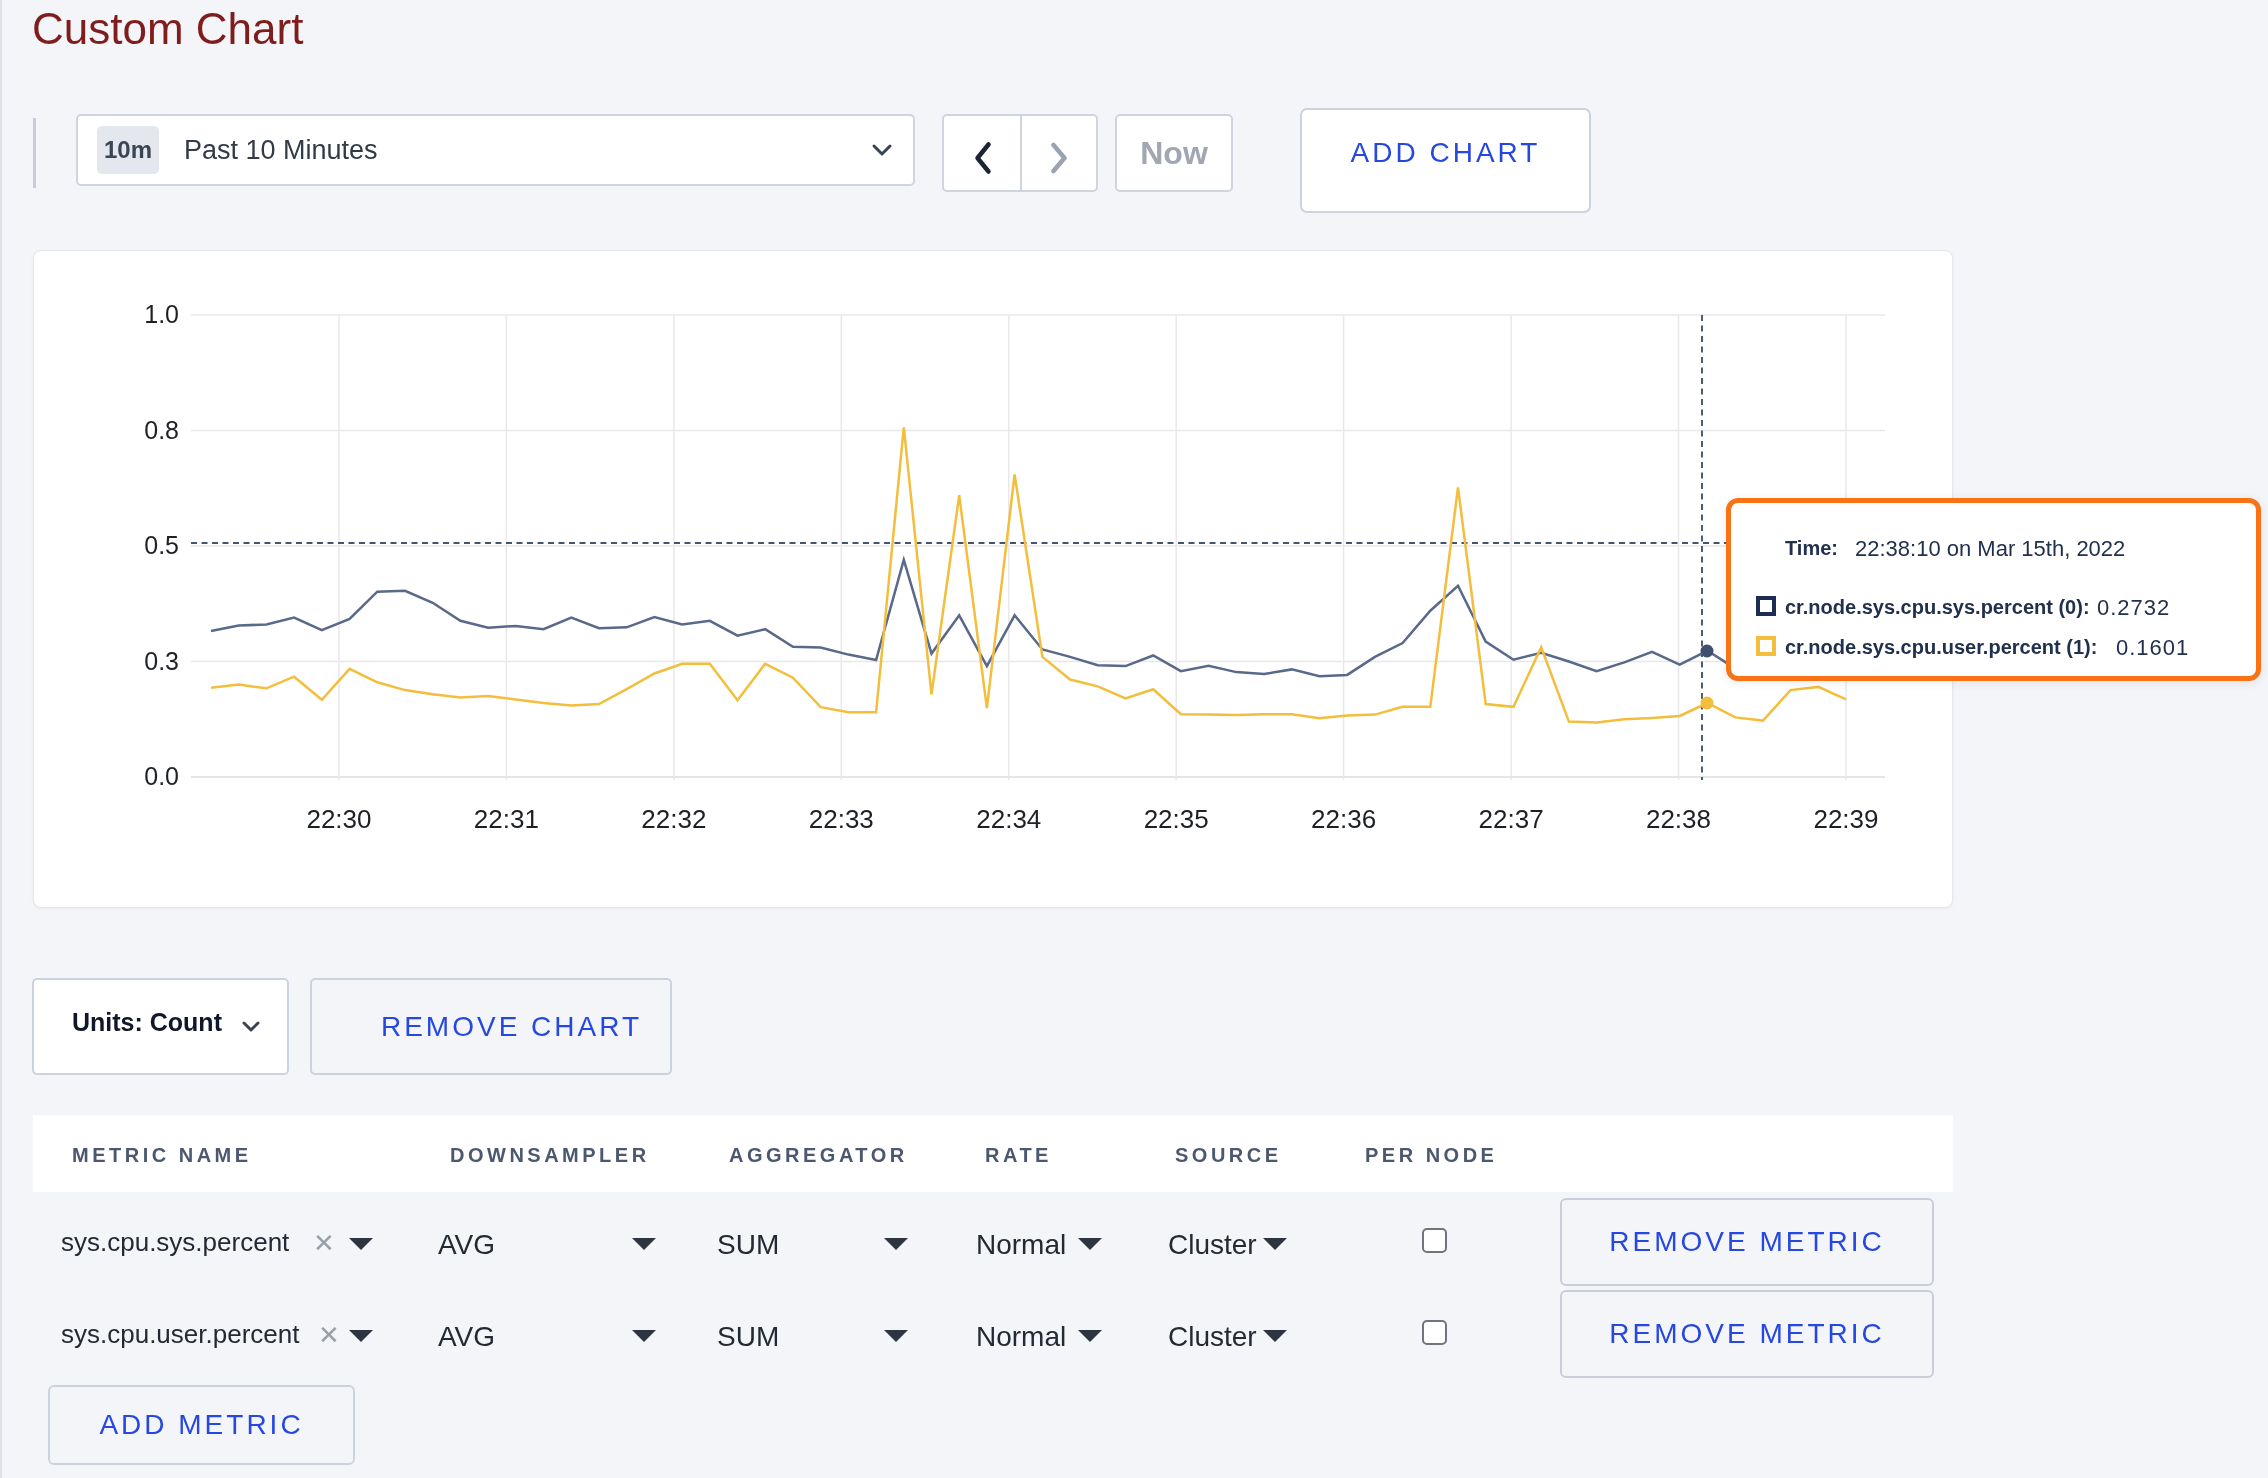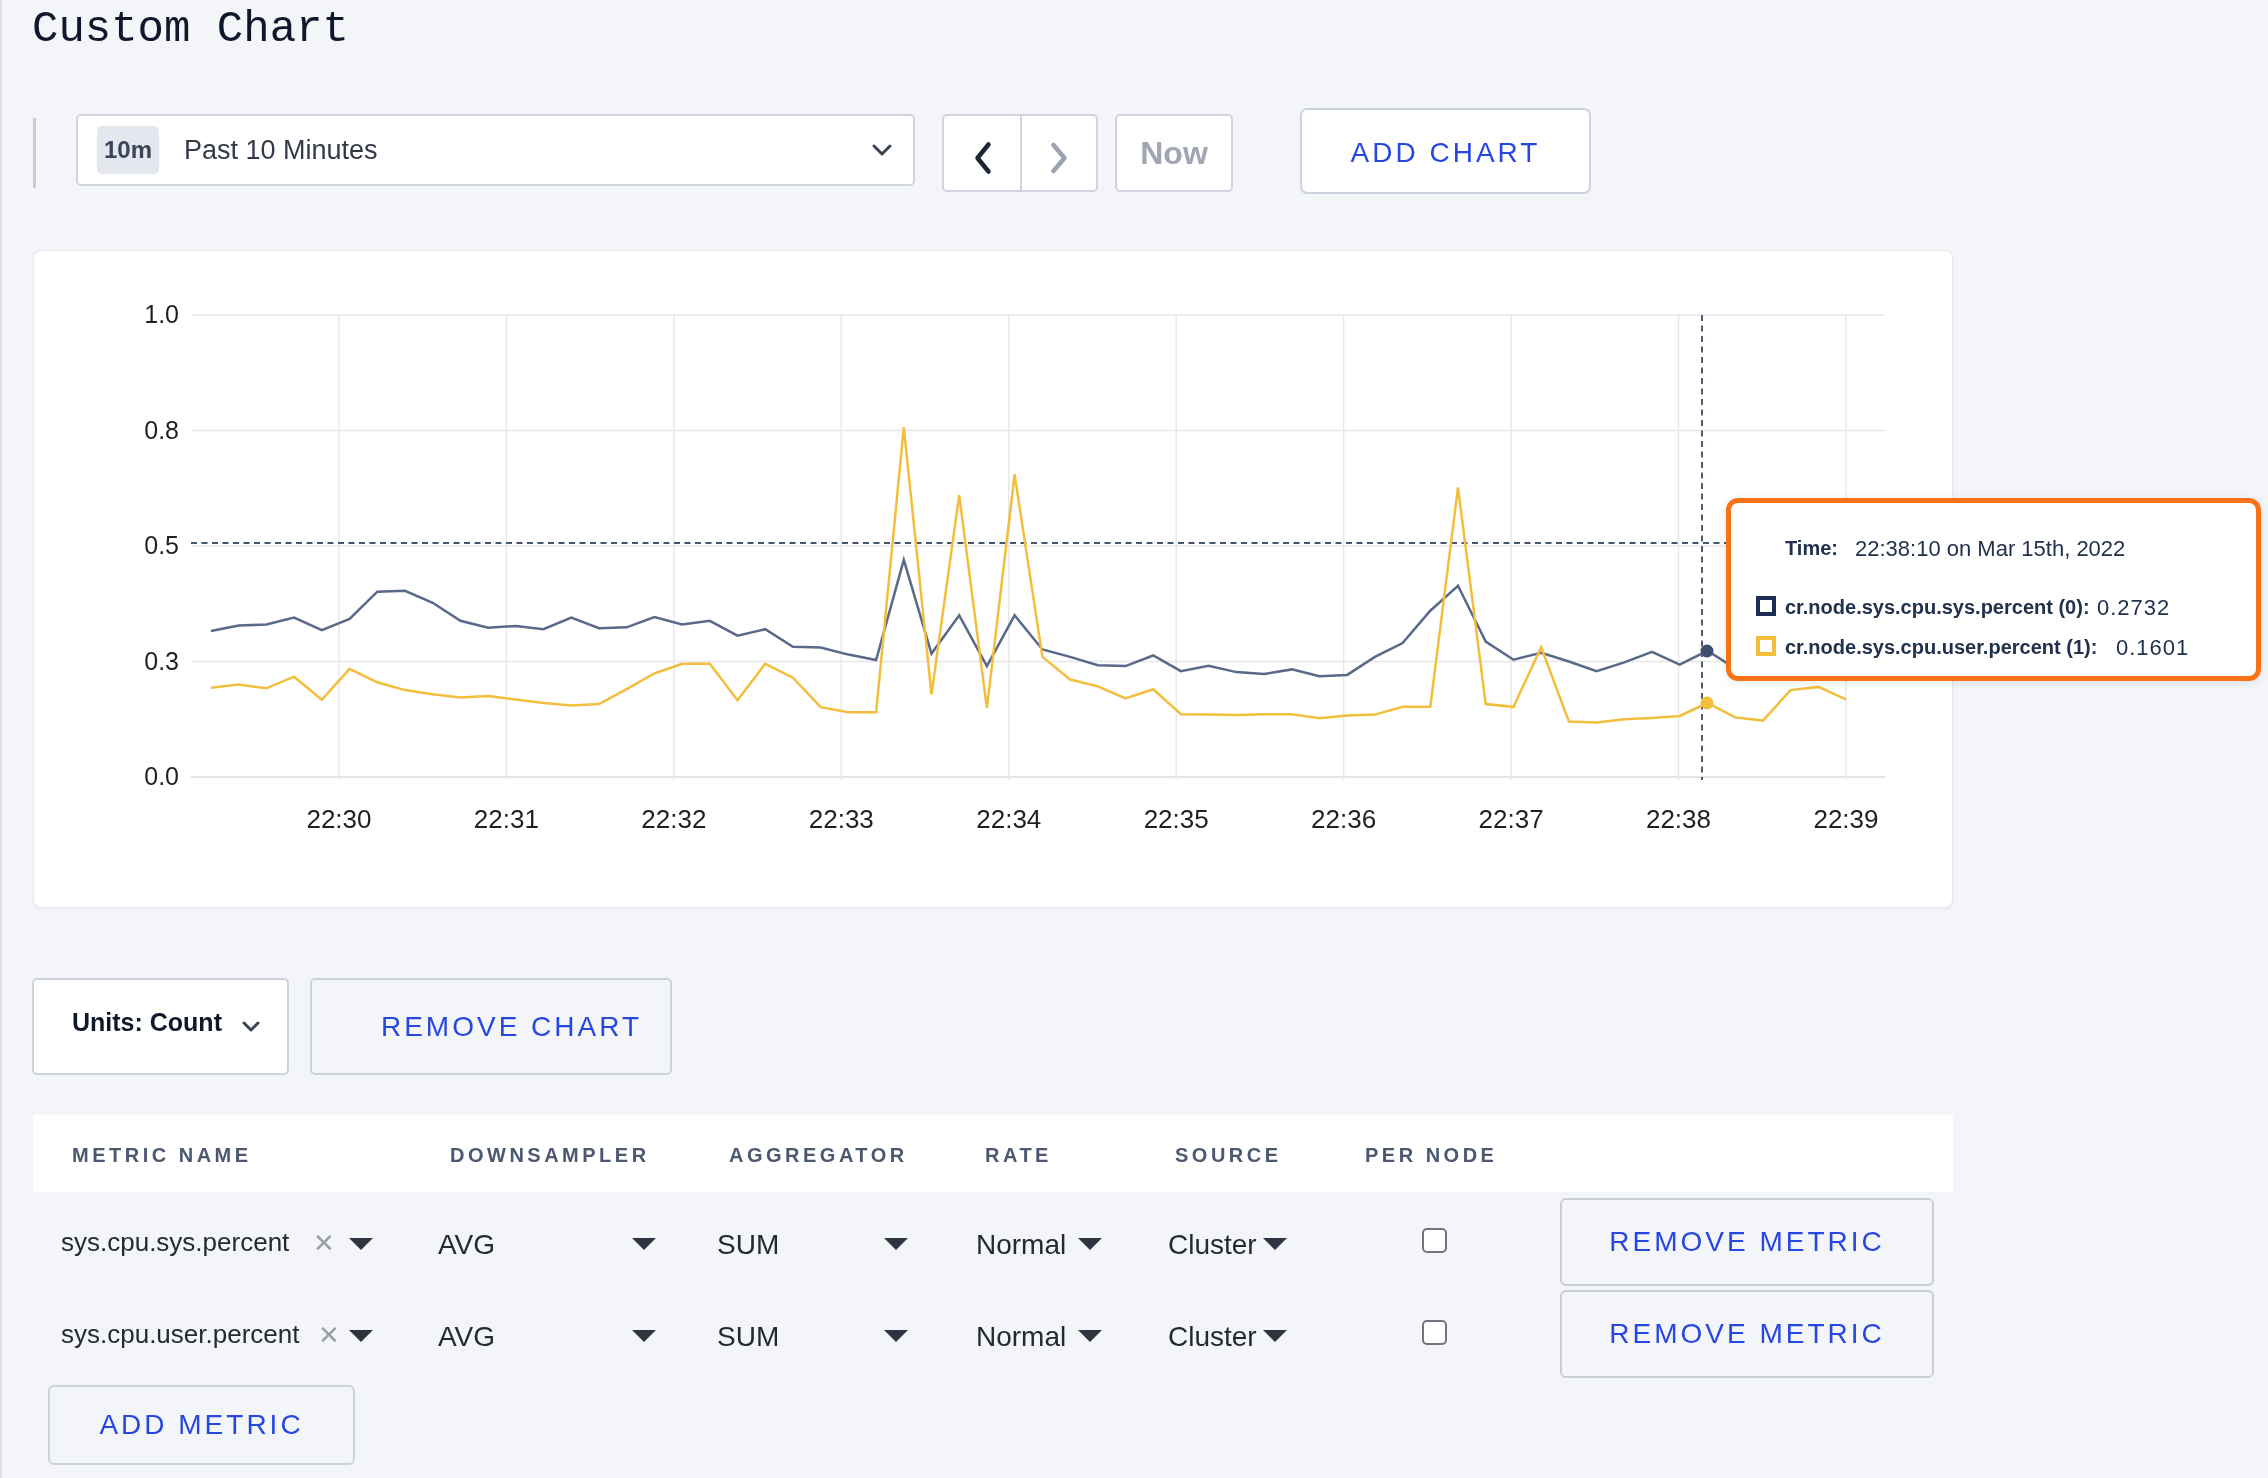--- a/index.html
+++ b/index.html
@@ -5,41 +5,41 @@
   * { margin:0; padding:0; box-sizing:border-box; }
   html,body { width:2268px; height:1478px; }
   body { background:#f4f5f9; font-family:"Liberation Sans",sans-serif; position:relative; overflow:hidden; }
   .abs { position:absolute; }
   .btn { position:absolute; border:2px solid #cdd3de; border-radius:6px; background:#fff; }
   .blue { color:#2647e0; letter-spacing:3px; font-size:28px; font-weight:400; }
 </style>
 </head>
 <body>
   <div class="abs" style="left:0;top:0;width:2px;height:1478px;background:#dfe1e8;"></div>
-  <div class="abs" style="left:32px;top:4px;font-size:44px;color:#0f172a;font-family:Liberation Mono, monospace;">Custom Chart</div>
+  <div class="abs" style="left:32px;top:4px;font-size:44px;color:#7f1d1d;">Custom Chart</div>
 
   <div class="abs" style="left:33px;top:118px;width:3px;height:70px;background:#c7ccd8;"></div>
   <div class="abs" style="left:76px;top:114px;width:839px;height:72px;background:#fff;border:2px solid #cfd4de;border-radius:5px;">
     <div class="abs" style="left:19px;top:10px;width:62px;height:48px;background:#e4e7ee;border-radius:5px;text-align:center;line-height:48px;font-size:24px;font-weight:700;color:#3b4558;">10m</div>
     <div class="abs" style="left:106px;top:0;line-height:68px;font-size:27px;color:#333a47;">Past 10 Minutes</div>
     <svg class="abs" style="left:790px;top:22px;" width="28" height="24" viewBox="0 0 28 24">
       <path d="M6 8 L14 16 L22 8" fill="none" stroke="#3a4354" stroke-width="3" stroke-linecap="round" stroke-linejoin="round"></path>
     </svg>
   </div>
   <div class="abs" style="left:942px;top:114px;width:156px;height:78px;background:#fff;border:2px solid #cfd4de;border-radius:5px;">
     <div class="abs" style="left:76px;top:0;width:2px;height:74px;background:#cfd4de;"></div>
     <svg class="abs" style="left:29px;top:25px;" width="20" height="34" viewBox="0 0 20 34">
       <path d="M15.5 3.5 L4.5 17 L15.5 30.5" fill="none" stroke="#1b2433" stroke-width="4.5" stroke-linecap="round" stroke-linejoin="round"></path>
     </svg>
     <svg class="abs" style="left:105px;top:26px;" width="20" height="32" viewBox="0 0 20 32">
       <path d="M4.5 3 L15.5 16 L4.5 29" fill="none" stroke="#9aa2af" stroke-width="4.5" stroke-linecap="round" stroke-linejoin="round"></path>
     </svg>
   </div>
   <div class="abs" style="left:1115px;top:114px;width:118px;height:78px;background:#fff;border:2px solid #cfd4de;border-radius:5px;text-align:center;line-height:74px;font-size:32px;font-weight:700;color:#a0a7b3;">Now</div>
-  <div class="btn" style="left:1300px;top:108px;width:291px;height:86px;border-radius:7px;text-align:center;line-height:85px;"><span class="blue">ADD CHART</span></div>
+  <div class="btn" style="left:1300px;top:108px;width:291px;height:105px;border-radius:7px;text-align:center;line-height:85px;"><span class="blue">ADD CHART</span></div>
 
   <div class="abs" style="left:33px;top:250px;width:1920px;height:658px;background:#fff;border:1px solid #e4e7ed;border-radius:8px;box-shadow:0 1px 3px rgba(60,70,90,0.06);"></div>
   <svg class="abs" style="left:33px;top:250px;" width="1920" height="658" viewBox="33 250 1920 658">
     <g>
       <line x1="191" y1="315" x2="1885" y2="315" stroke="#e8e8eb" stroke-width="1.5"></line>
       <line x1="191" y1="430.5" x2="1885" y2="430.5" stroke="#e8e8eb" stroke-width="1.5"></line>
       <line x1="191" y1="546" x2="1885" y2="546" stroke="#e8e8eb" stroke-width="1.5"></line>
       <line x1="191" y1="661.5" x2="1885" y2="661.5" stroke="#e8e8eb" stroke-width="1.5"></line>
       <line x1="191" y1="777" x2="1885" y2="777" stroke="#dcdde1" stroke-width="1.5"></line>
       <line x1="339.0" y1="315" x2="339.0" y2="780" stroke="#e8e8eb" stroke-width="1.5"></line>

